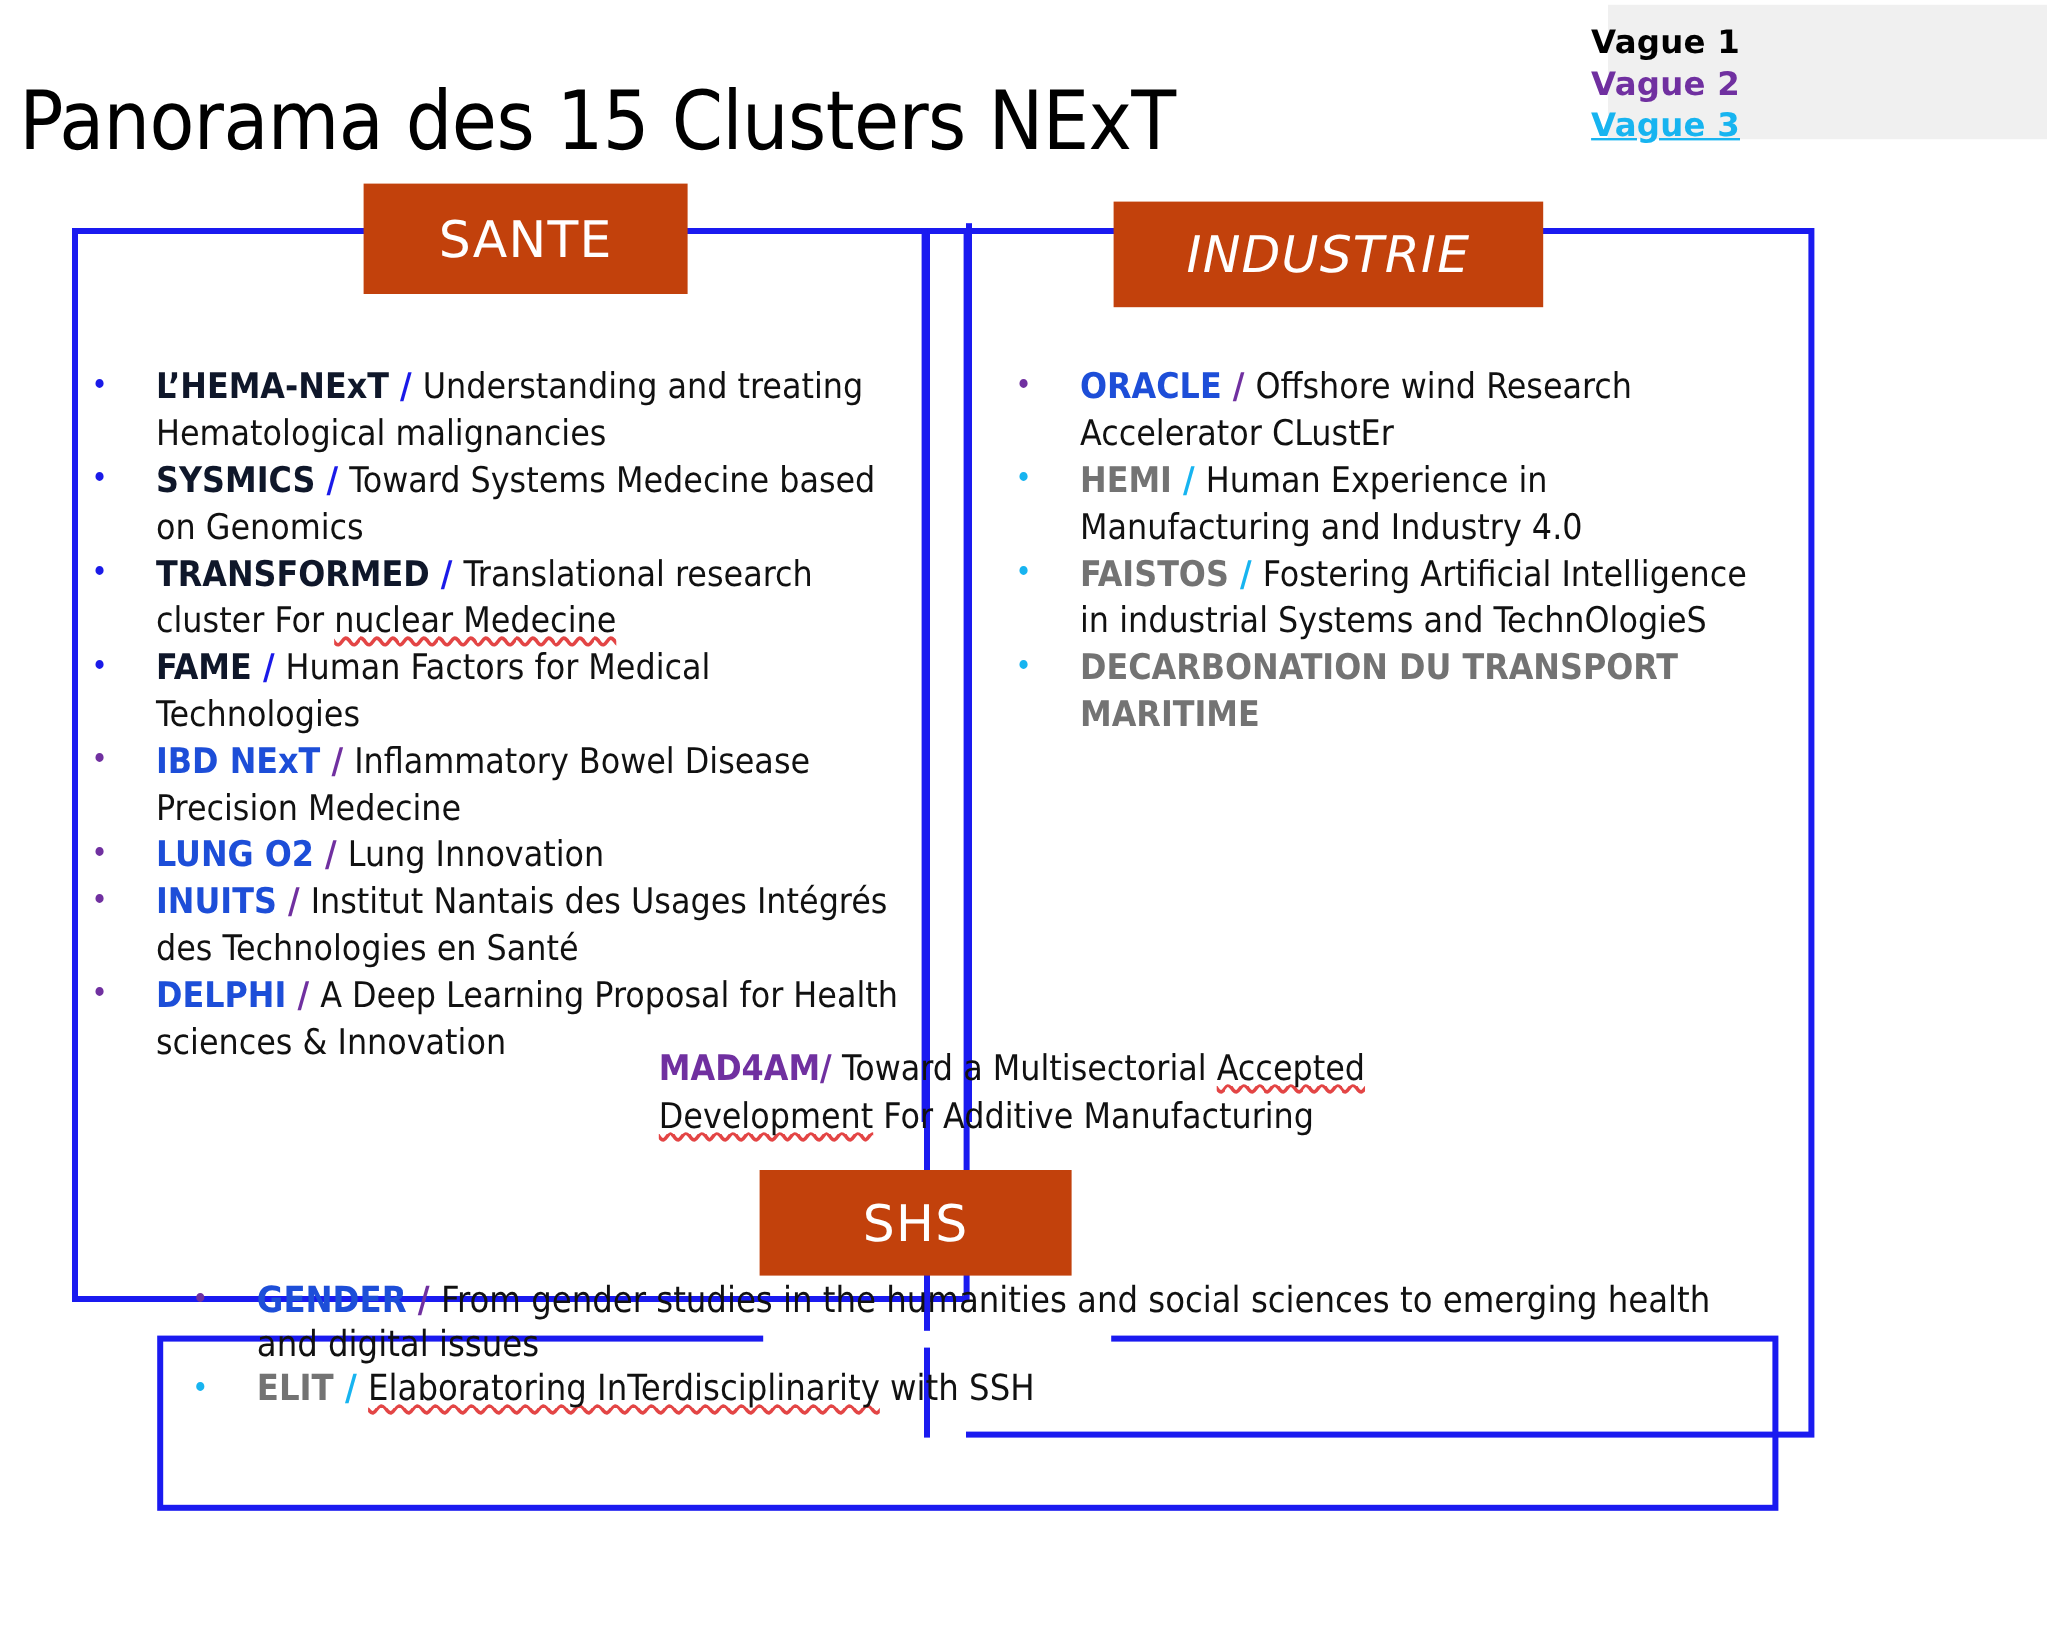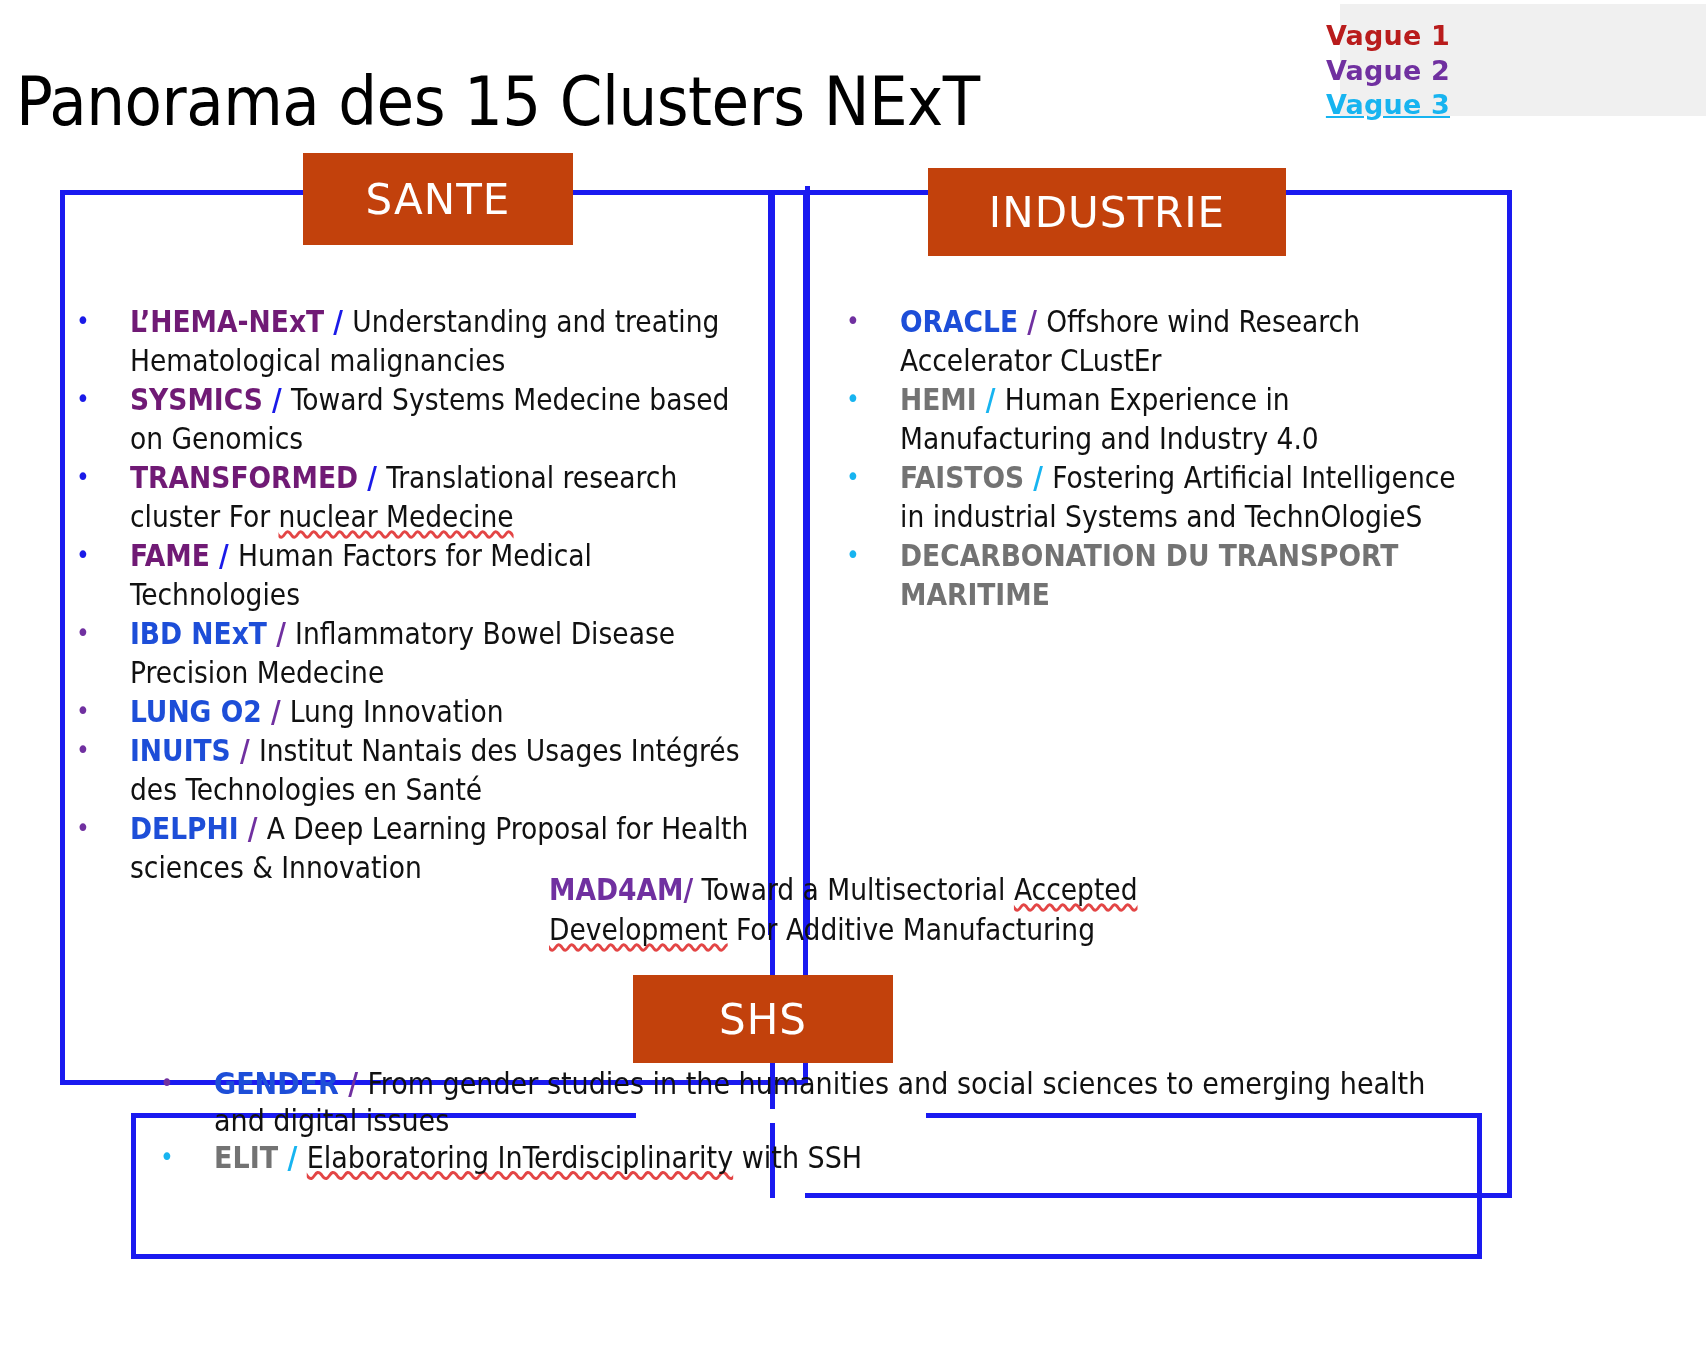--- a/index.html
+++ b/index.html
@@ -4,21 +4,21 @@
 <style>
   html,body{margin:0;padding:0;background:#fff;}
   body{width:1706px;height:1362px;position:relative;overflow:hidden;
        font-family:"DejaVu Sans","Liberation Sans",sans-serif;}
 
   
   #legend{position:absolute;left:1340px;top:4px;width:366px;height:112px;
           background:#F0F0F0;}
   #legend .lg{position:absolute;right:256px;font-weight:bold;font-size:27px;
               letter-spacing:.2px;text-align:right;white-space:nowrap;}
-  #legend .lg1{top:16px;color:#b91c1c;}
+  #legend .lg1{top:16px;color:#000000;}
   #legend .lg2{top:51px;color:#7030A0;}
   #legend .lg3{top:85px;color:#17B4F0;text-decoration:underline;}
 
   
   #title{position:absolute;left:16px;top:62px;font-size:68px;color:#000;
          font-family:"DejaVu Sans Condensed","Liberation Sans",sans-serif;
          font-stretch:condensed;white-space:nowrap;letter-spacing:-0.5px;}
 
   
   .frame{position:absolute;border:5px solid #1A1AF0;box-sizing:border-box;}
@@ -27,41 +27,41 @@
   #frame-shs{left:131px;top:1113px;width:1351px;height:146px;}
 
   
   .mask{position:absolute;background:#fff;}
 
   
   .tab{position:absolute;background:#c2410c;color:#fff;
        display:flex;align-items:center;justify-content:center;
        font-size:42px;letter-spacing:1px;}
   #tab-sante{left:303px;top:153px;width:270px;height:92px;}
-  #tab-industrie{left:928px;top:168px;width:358px;height:88px;}
+  #tab-industrie{left:928px;top:168px;width:358px;height:88px;font-style:italic;}
   #tab-shs{left:633px;top:975px;width:260px;height:88px;}
 
   
   .divider{position:absolute;width:5px;background:#1A1AF0;}
   #div-a{left:768px;top:190px;height:745px;}
   #div-b{left:805px;top:186px;height:749px;}
 
   
   .list{position:absolute;list-style:none;margin:0;padding:0;}
   .list li{position:relative;padding-left:68px;margin-bottom:0px;
            font-size:29.5px;line-height:39px;color:#111;
            font-family:"DejaVu Sans Condensed","Liberation Sans",sans-serif;
            font-stretch:condensed;}
   .list li::before{content:"\2022";position:absolute;left:14px;top:-1px;
                    font-size:26px;line-height:39px;}
   .list li.v1::before{color:#1A1AE8;}
   .list li.v2::before{color:#7030A0;}
   .list li.v3::before{color:#17B4F0;}
   .k{font-weight:bold;}
-  .v1 .k{color:#701a75;} .v2 .k{color:#1d4ed8;} .v3 .k{color:#737373;}
+  .v1 .k{color:#0f172a;} .v2 .k{color:#1d4ed8;} .v3 .k{color:#737373;}
   .sl{font-weight:bold;}
   .v1 .sl{color:#1A1AE8;} .v2 .sl{color:#7030A0;} .v3 .sl{color:#17B4F0;}
 
   #list-sante{left:62px;top:303px;width:700px;}
   #list-industrie{left:832px;top:303px;width:650px;}
   #list-shs{left:146px;top:1065px;width:1320px;}
   #list-shs li{font-size:30px;line-height:37px;}
 
   
   #mad4am{position:absolute;left:549px;top:870px;width:680px;font-size:29.5px;

